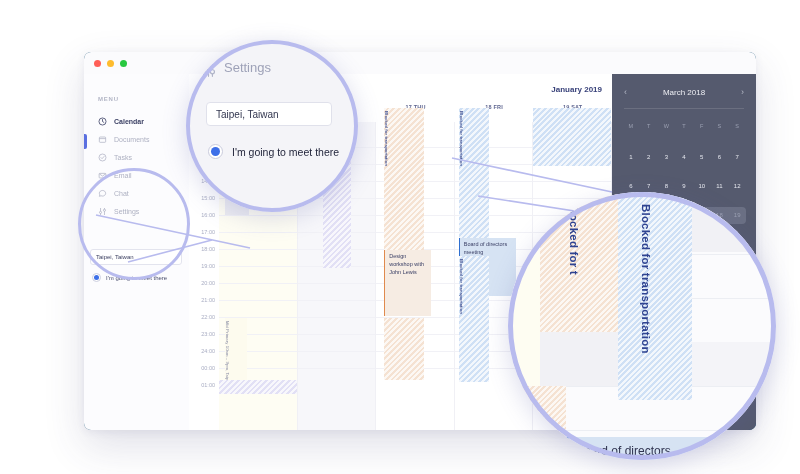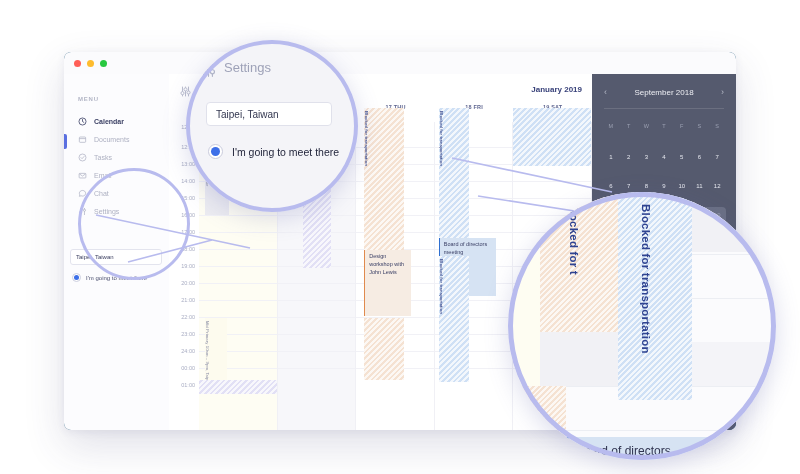--- a/index.html
+++ b/index.html
@@ -6,21 +6,21 @@
     margin: 0; padding: 0;
     width: 800px; height: 474px;
     background: #ffffff;
     font-family: "Liberation Sans", sans-serif;
     overflow: hidden;
   }
   #stage { position: relative; width: 800px; height: 474px; background: #fff; }
 
   
   .window {
-    position: absolute; left: 64px; top: 52px;
+    position: absolute; left: 84px; top: 52px;
     width: 672px; height: 378px;
     background: #0c4a6e;
     border-radius: 7px;
     box-shadow: 0 16px 40px rgba(60,60,110,0.16), 0 2px 8px rgba(60,60,110,0.08);
     overflow: hidden;
   }
   .titlebar {
     position: absolute; left: 0; top: 0; width: 100%; height: 22px;
     background: #fbfbfd;
   }
@@ -510,21 +510,21 @@
 
             <div class="ev ev-hatch-blue" style="left:0px; top:-14px; width:100%; height:58px;"></div>
           </div>
         </div>
       </div>
     </div>
 
     <div class="rightpanel">
       <div class="rp-head">
         <span class="rp-arrow">‹</span>
-        <span class="rp-title">September 2018</span>
+        <span class="rp-title">March 2018</span>
         <span class="rp-arrow">›</span>
       </div>
       <div class="rp-rule"></div>
 
       <div class="mini-cal">
         <div class="mc-row dow">
           <span class="mc-cell">M</span>
           <span class="mc-cell">T</span>
           <span class="mc-cell">W</span>
           <span class="mc-cell">T</span>

